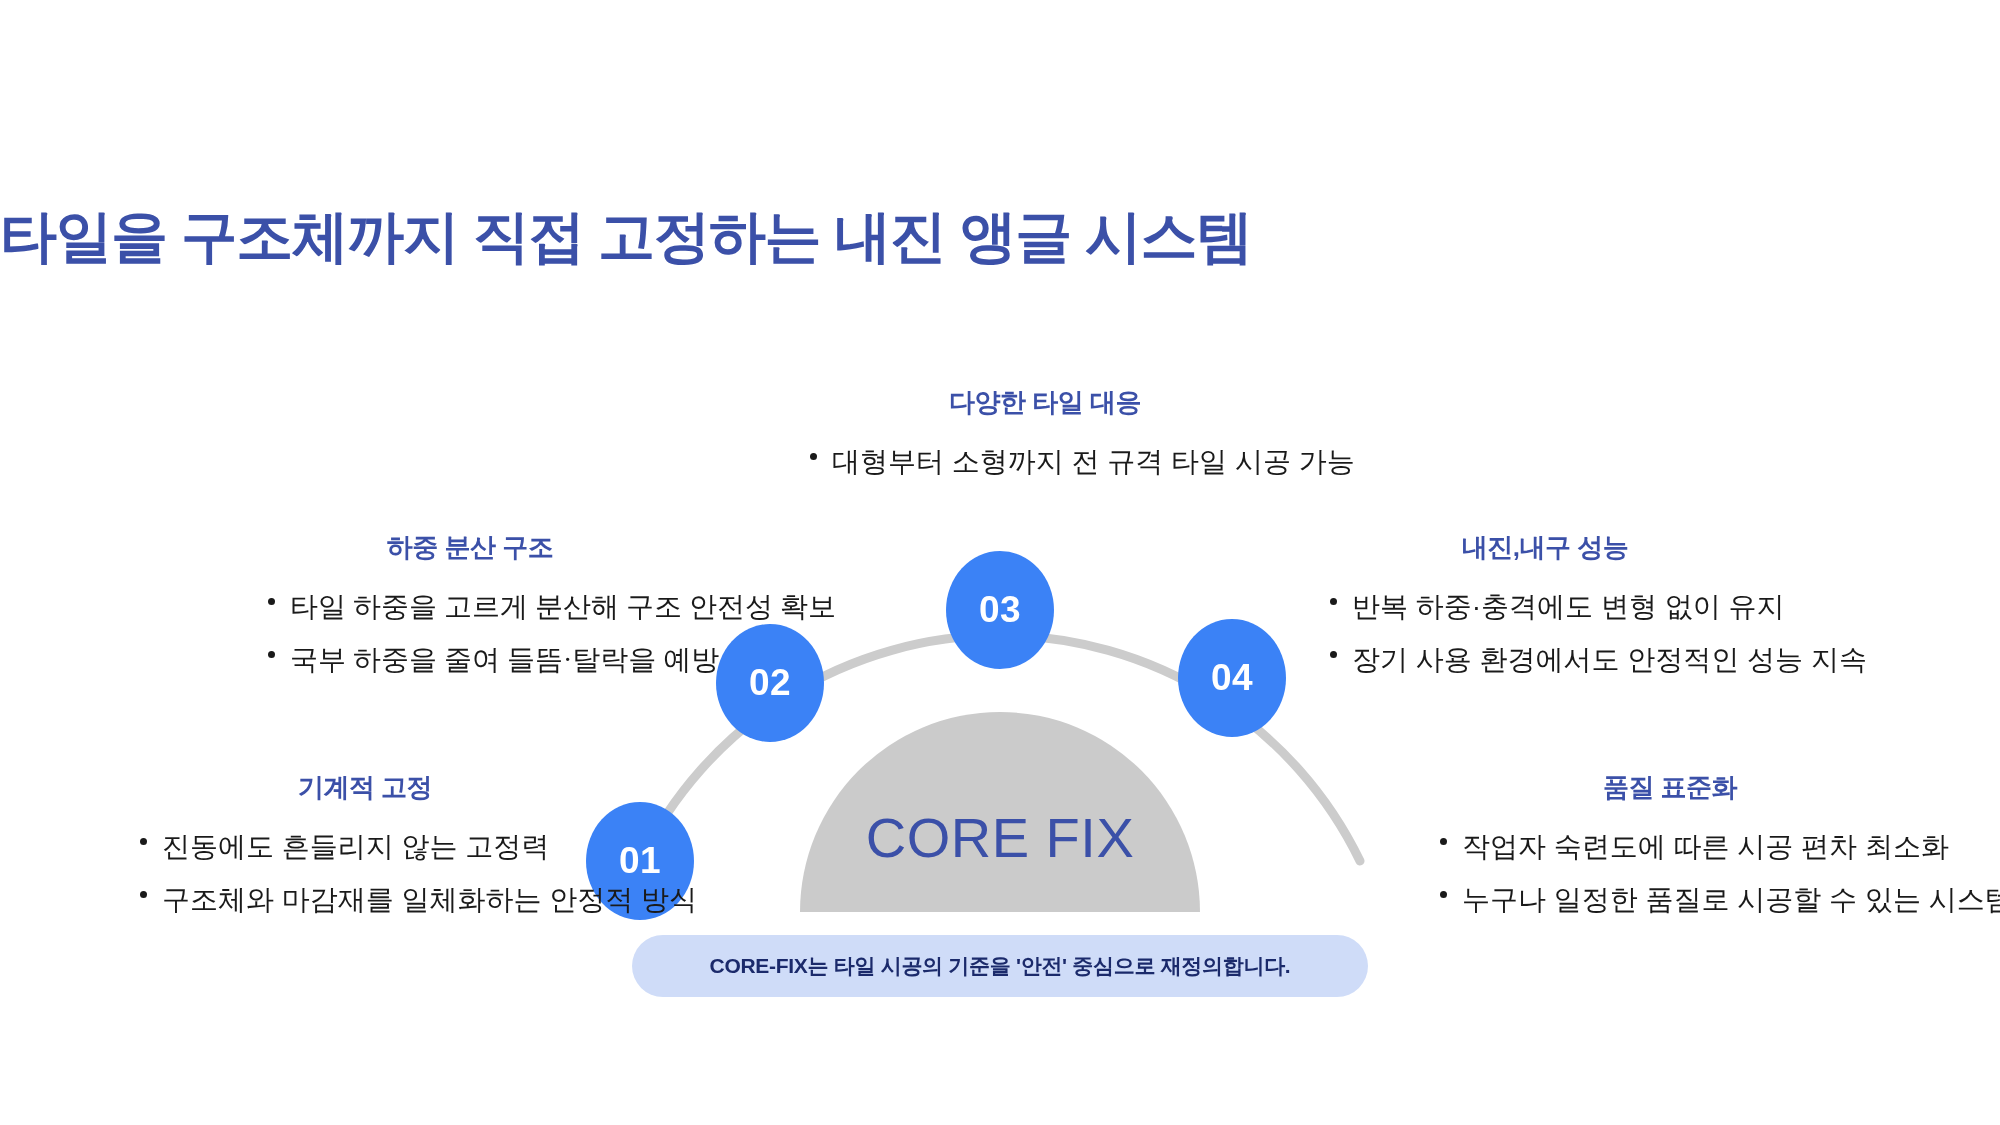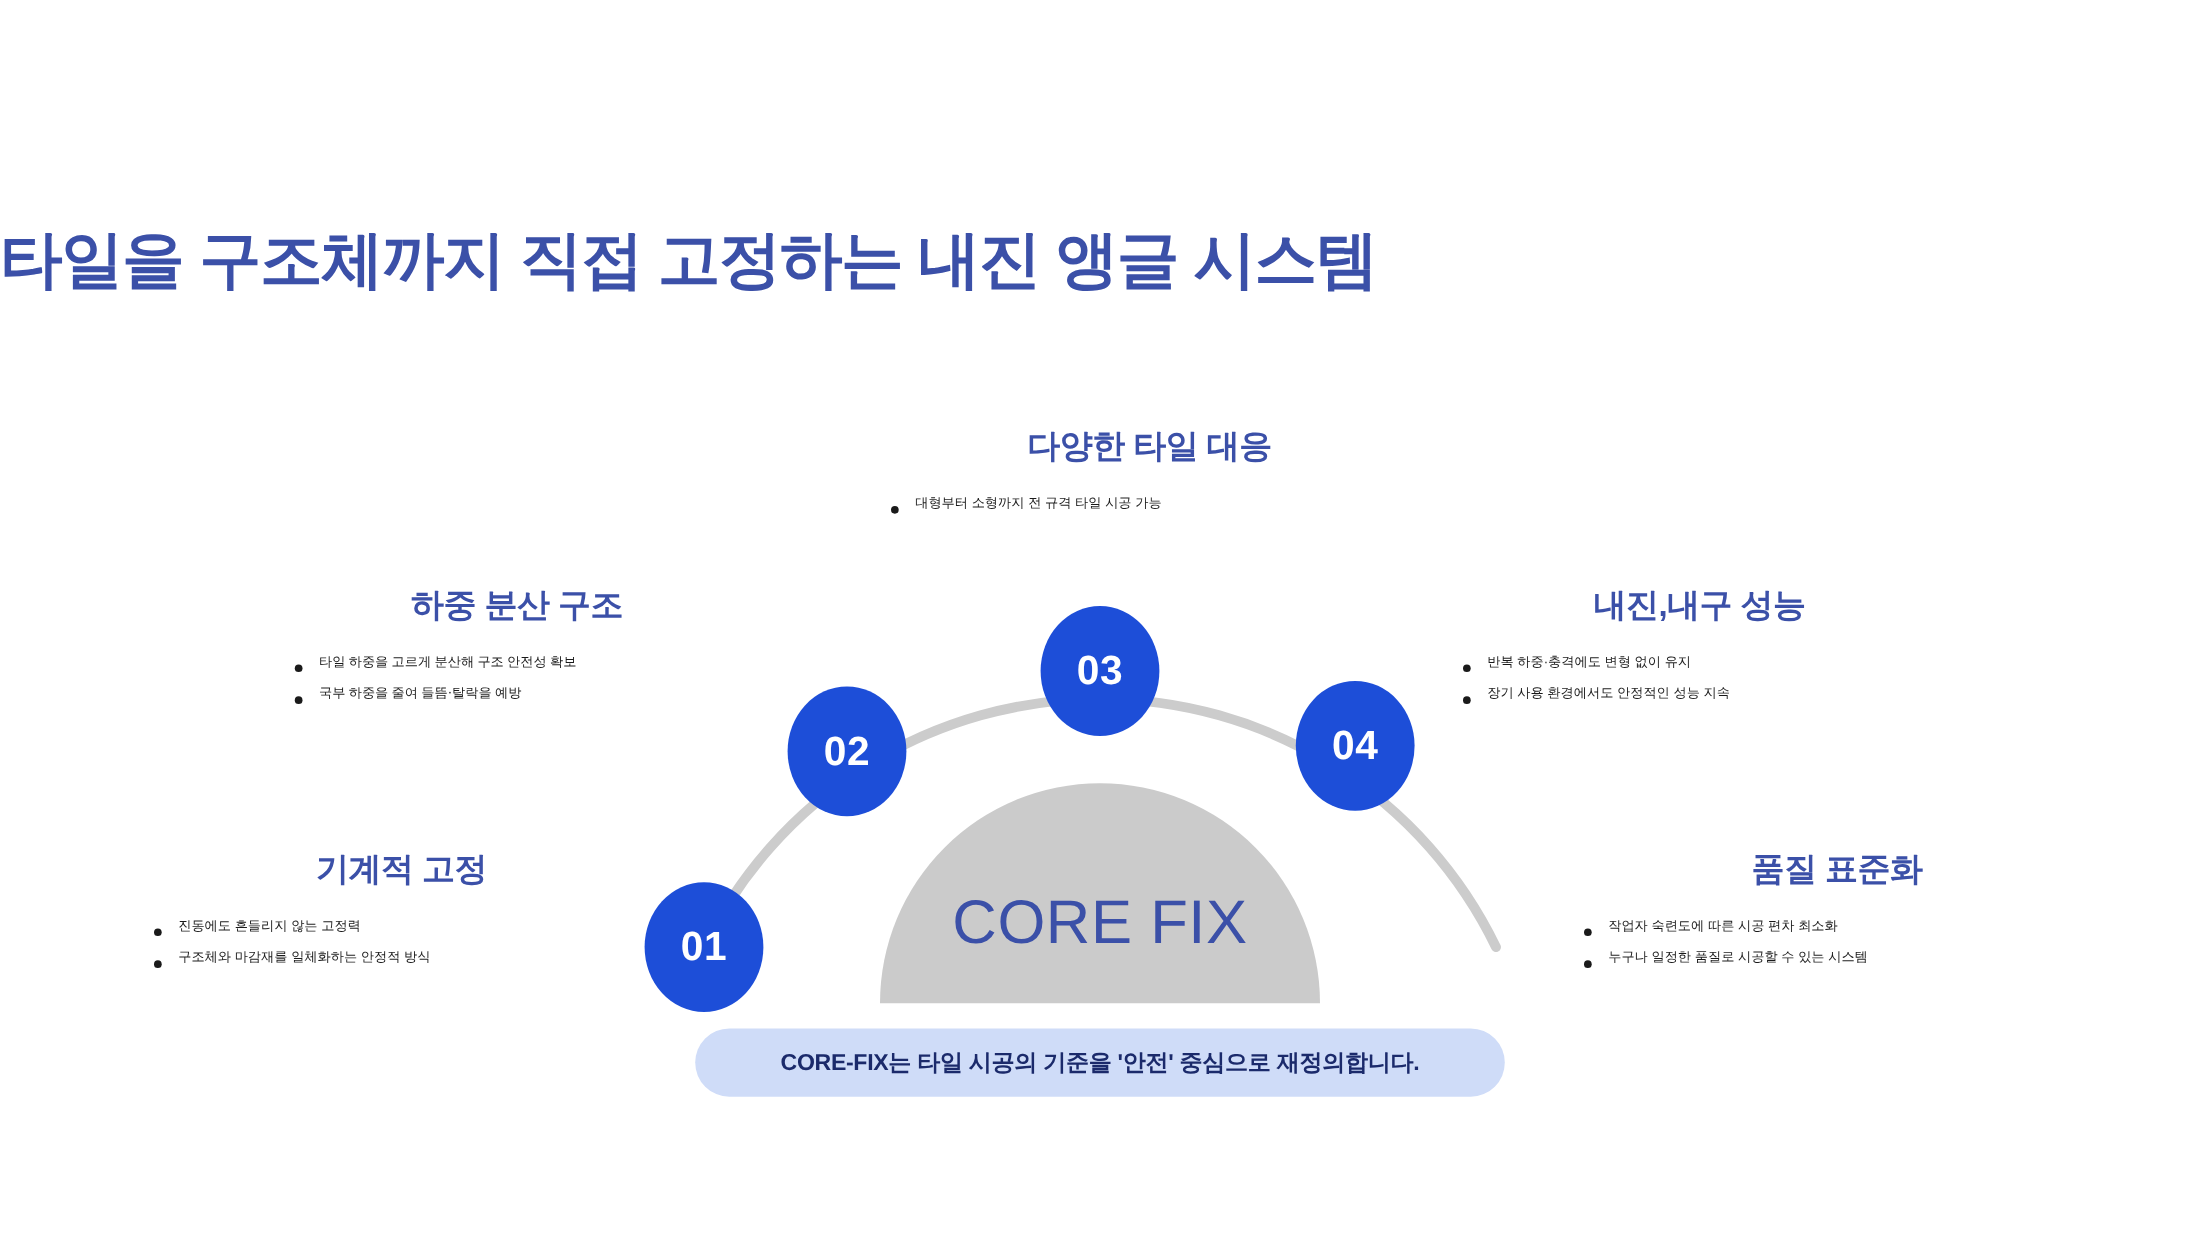--- a/index.html
+++ b/index.html
@@ -72,55 +72,55 @@
     letter-spacing: 0.5px;
     white-space: nowrap;
   }
 
   
   .node {
     position: absolute;
     width: 108px;
     height: 118px;
     border-radius: 50%;
-    background: #1d4ed8;
+    background: #3b82f6;
     color: #ffffff;
     font-size: 37px;
     font-weight: 700;
     display: flex;
     align-items: center;
     justify-content: center;
     letter-spacing: 0.5px;
   }
   .node-01 { left: 586px;  top: 802px; }
   .node-02 { left: 716px;  top: 624px; }
   .node-03 { left: 946px;  top: 551px; }
   .node-04 { left: 1178px; top: 619px; }
   .node-05 { left: 1306px; top: 801px; }
 
   
   .block {
     position: absolute;
   }
   .block-heading {
-    font-size: 30px;
+    font-size: 26px;
     font-weight: 800;
     color: #3b50a8;
     letter-spacing: -0.5px;
     margin-bottom: 22px;
     white-space: nowrap;
   }
   .block ul {
     list-style: none;
     margin: 0;
     padding: 0;
   }
   .block li {
     position: relative;
-    font-size: 12px;
+    font-size: 28px;
     color: #1a1a1a;
     line-height: 1.45;
     margin-bottom: 12px;
     padding-left: 22px;
     white-space: nowrap;
   }
   .block li::before {
     content: "";
     position: absolute;
     left: 0;

